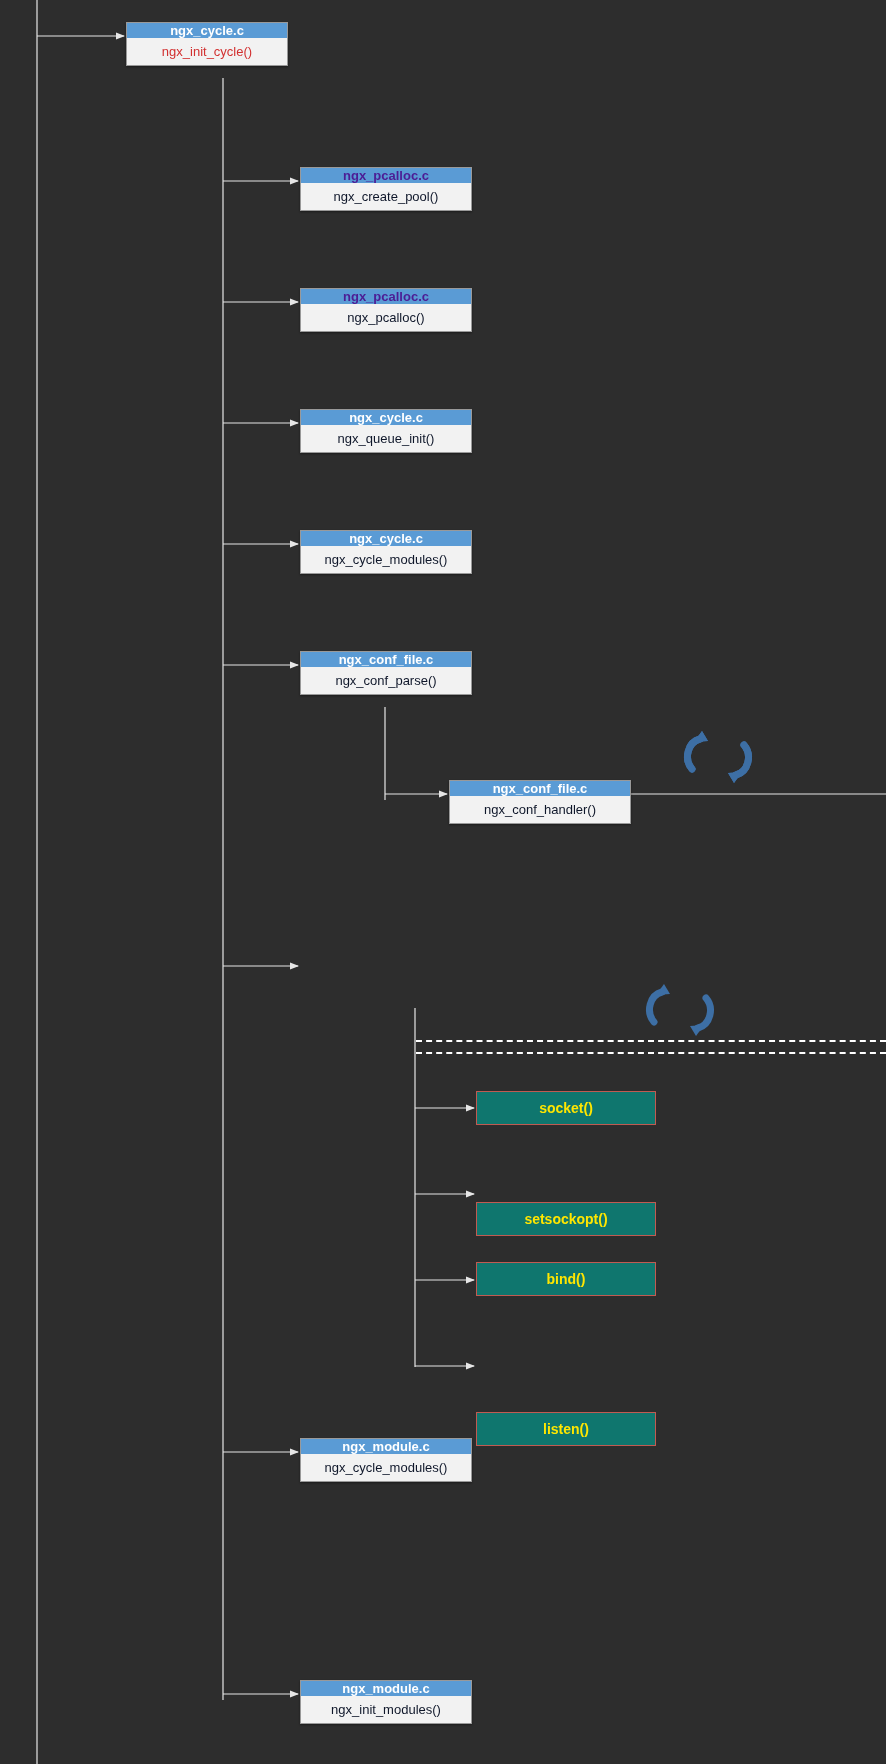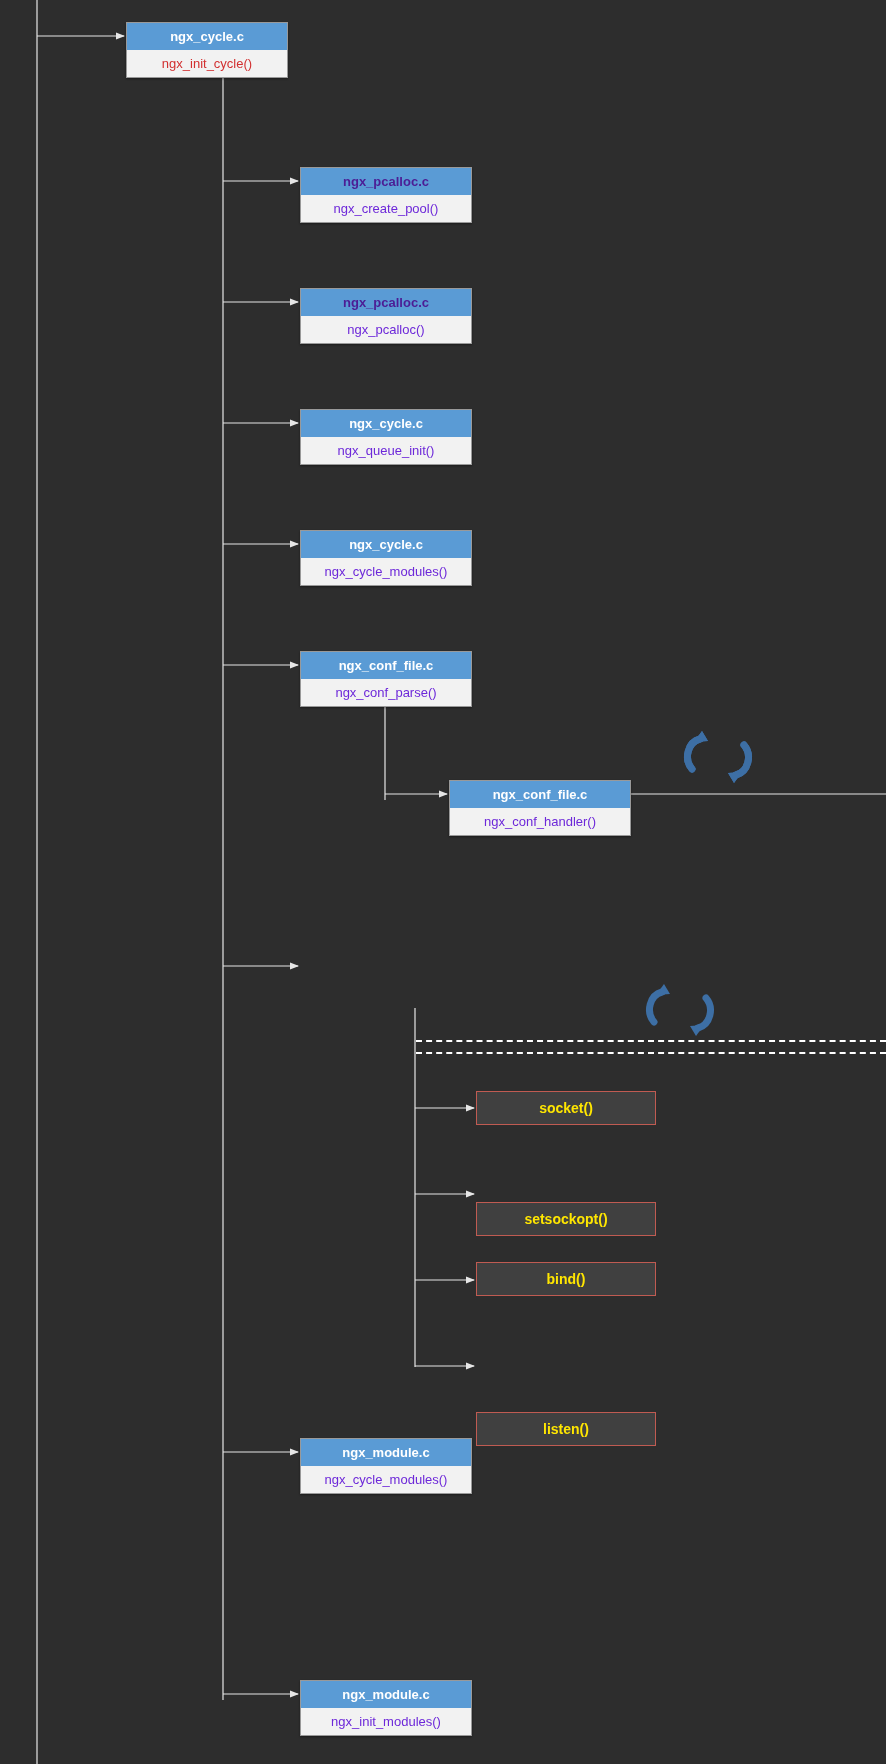--- a/index.html
+++ b/index.html
@@ -1,22 +1,22 @@
 <!DOCTYPE html>
 <html><head>
 <meta charset="utf-8">
 <style>
   html,body{margin:0;padding:0;background:#2d2d2d;font-family:Arial,Helvetica,sans-serif;font-size:14px;}
   .canvas{position:relative;width:886px;height:1764px;background:#2d2d2d;overflow:hidden;}
   .node{position:absolute;border:1px solid #999;box-shadow:0 1px 2px rgba(0,0,0,.4);}
-  .node .file{background:#5a9bd5;color:#fff;font-weight:bold;text-align:center;padding:6px 8px;font-size:13px;}
+  .node .file{background:#5a9bd5;color:#fff;font-weight:bold;text-align:center;padding:0 8px;font-size:13px;}
   .node .file.dim{color:#4c1d95;}
-  .node .func{background:#f2f2f2;color:#6d28d9;text-align:center;padding:6px 8px;font-size:13px;}
+  .node .func{background:#f2f2f2;color:#0f172a;text-align:center;padding:6px 8px;font-size:13px;}
   .node .func.red{color:#d23030;font-weight:normal;}
-  .syscall{position:absolute;background:#404040;color:#ffe600;font-weight:bold;text-align:center;padding:8px 4px;border:1px solid #c05b52;width:170px;font-size:14px;}
+  .syscall{position:absolute;background:#0f766e;color:#ffe600;font-weight:bold;text-align:center;padding:8px 4px;border:1px solid #c05b52;width:170px;font-size:14px;}
   svg.wires{position:absolute;left:0;top:0;pointer-events:none;}
   .loop{position:absolute;}
   .dashed{position:absolute;border-top:2px dashed #fff;border-bottom:2px dashed #fff;height:10px;}
 </style>
 </head>
 <body>
 
 <div class="canvas" id="cv">
     <svg class="wires" width="886" height="1764">
       <defs>

